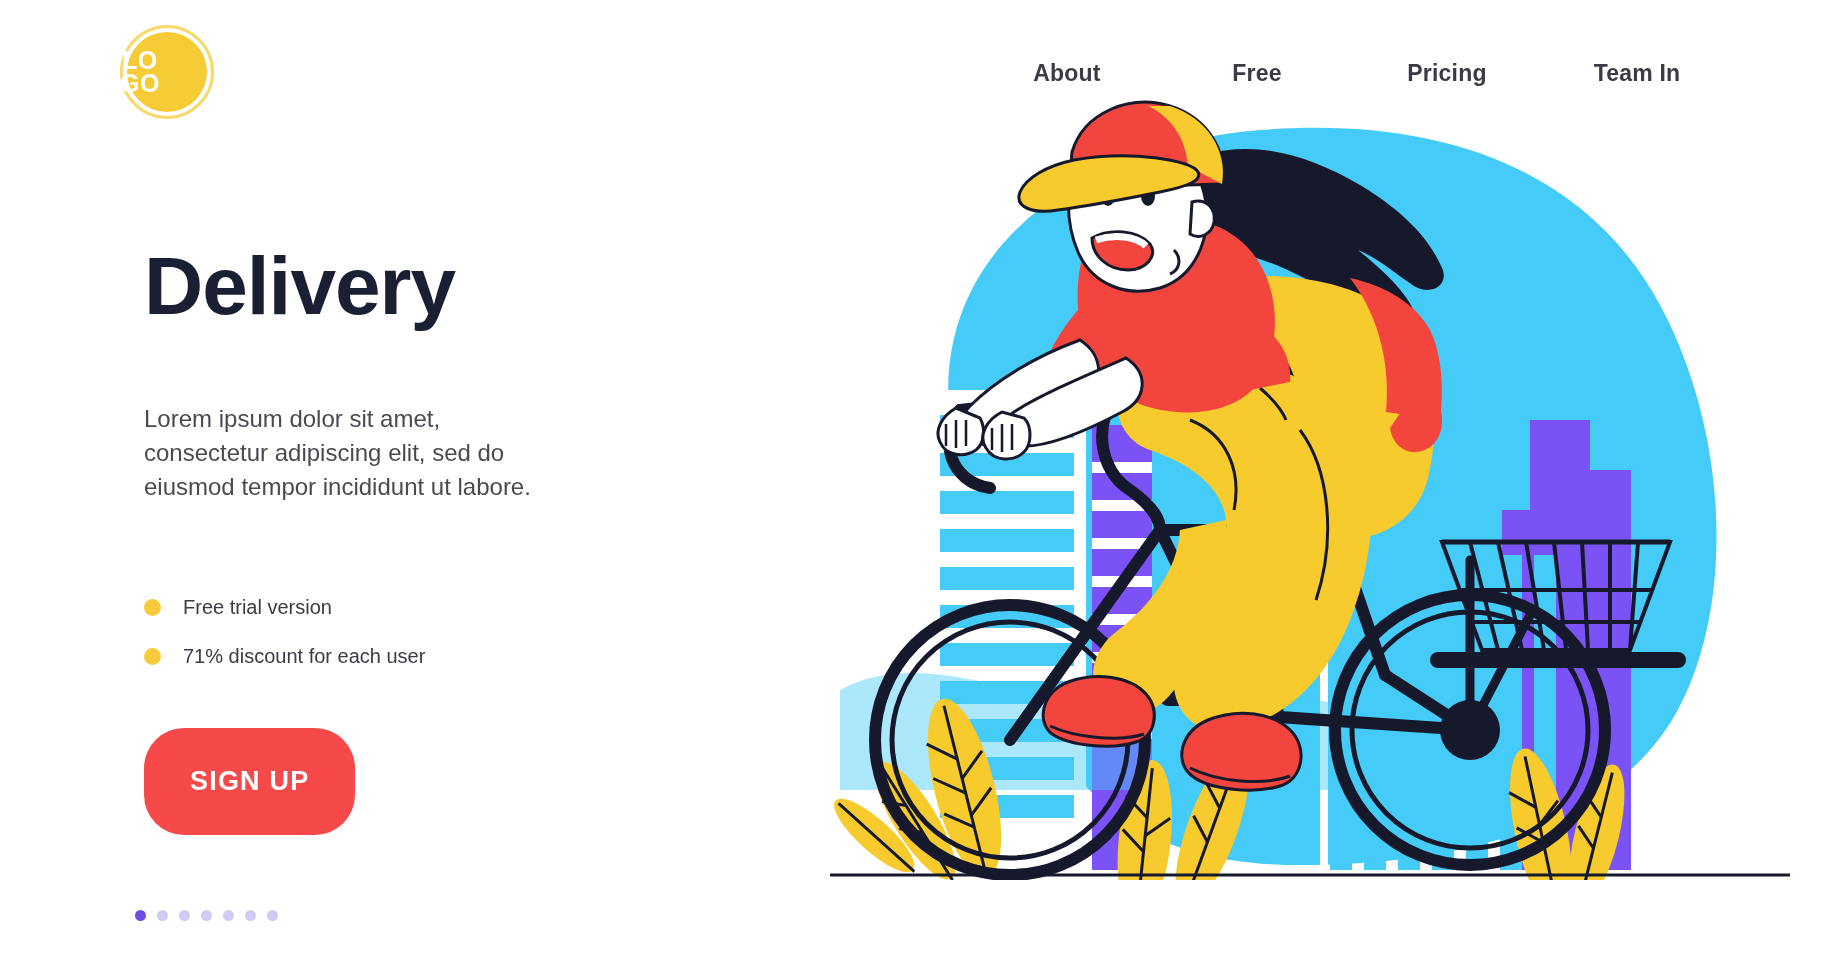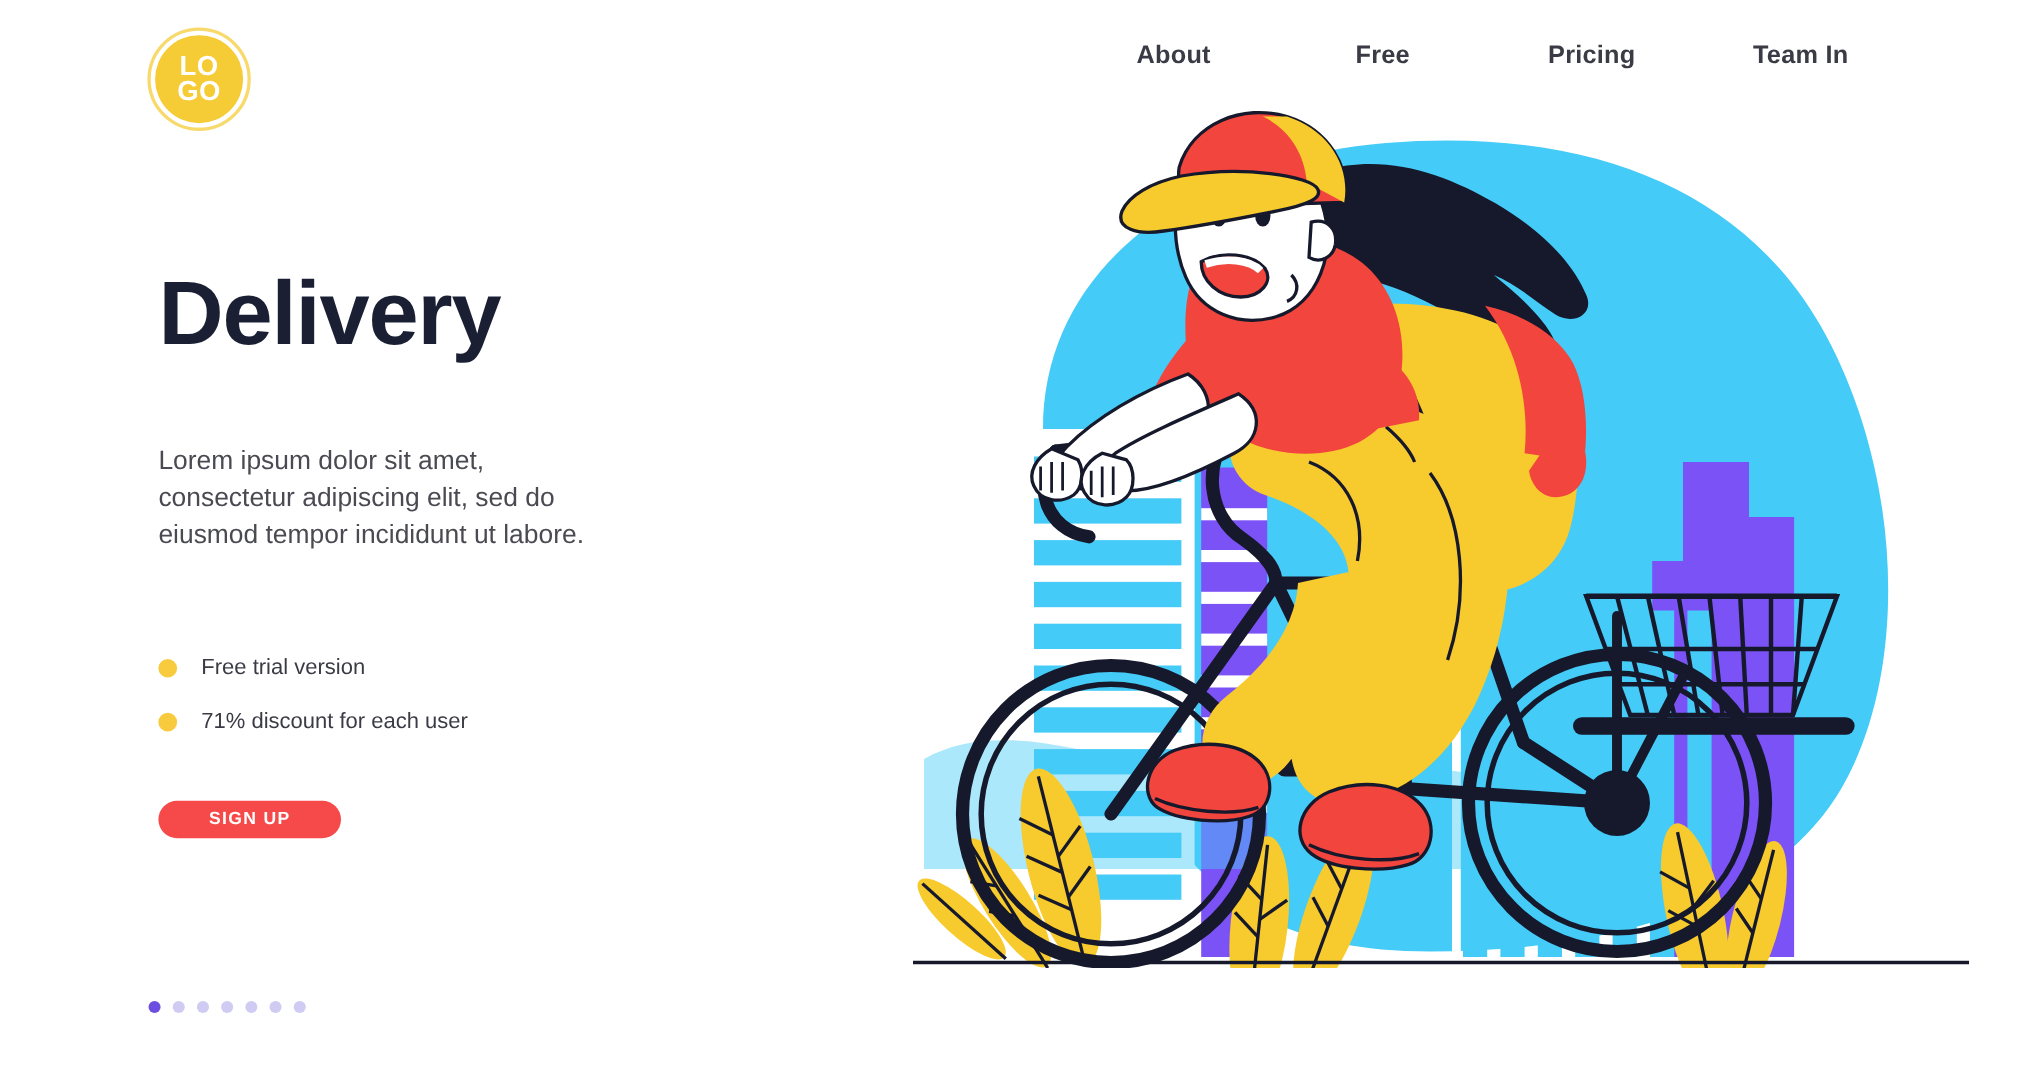--- a/index.html
+++ b/index.html
@@ -22,27 +22,26 @@
   .header {
     position: absolute;
     top: 0; left: 0;
     width: 1837px;
     height: 140px;
     display: flex;
     align-items: center;
   }
   .logo-wrap {
     position: absolute;
-    left: 134px;
+    left: 120px;
     top: 25px;
     width: 94px;
     height: 94px;
     display: flex;
     align-items: center;
-    justify-content: center;
   }
   .logo-ring {
     position: absolute;
     inset: 0;
     border-radius: 50%;
     border: 3px solid #F8D96B;
   }
   .logo-disc {
     position: absolute;
     left: 7px; top: 7px;
@@ -57,21 +56,21 @@
     font-weight: bold;
     font-size: 25px;
     line-height: 23px;
     letter-spacing: 0.5px;
     text-align: center;
   }
 
   .nav {
     position: absolute;
     right: 105px;
-    top: 36px;
+    top: 60px;
     display: flex;
     align-items: flex-end;
     gap: 0px;
   }
   .nav-item {
     color: #3A3B45;
     font-size: 23px;
     font-weight: bold;
     letter-spacing: 0.2px;
     text-decoration: none;
@@ -120,24 +119,24 @@
   }
   .feature-label {
     font-size: 20px;
     color: #3A3B45;
   }
   .cta {
     margin-top: 34px;
     display: inline-block;
     background: #F64A4A;
     color: #ffffff;
-    font-size: 16px;
+    font-size: 27px;
     font-weight: bold;
     letter-spacing: 1.2px;
-    padding: 8px 46px;
+    padding: 38px 46px;
     border: none;
     border-radius: 40px;
     cursor: pointer;
   }
   .dots {
     position: absolute;
     left: -9px;
     top: 670px;
     display: flex;
     gap: 11px;

